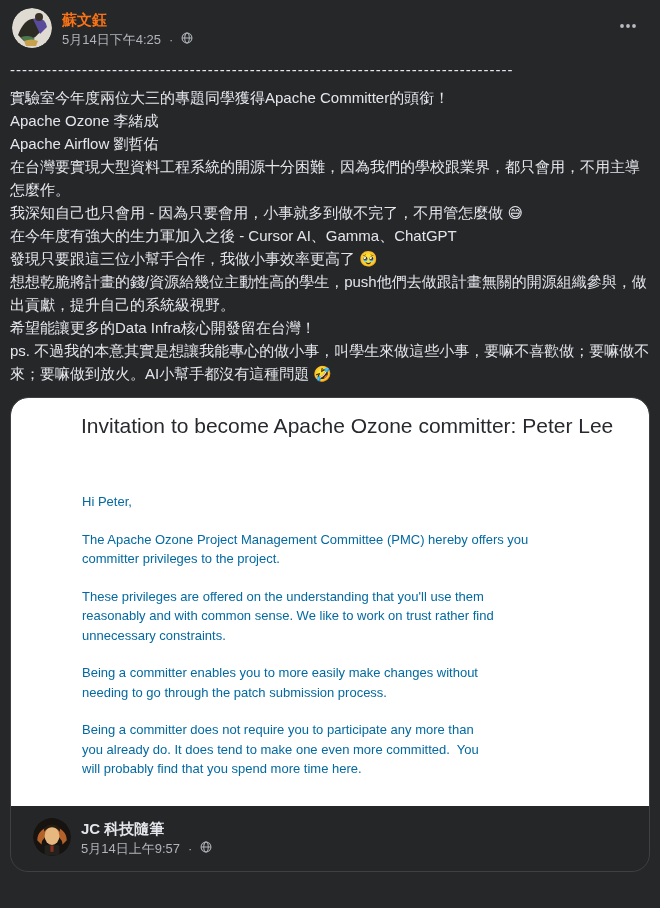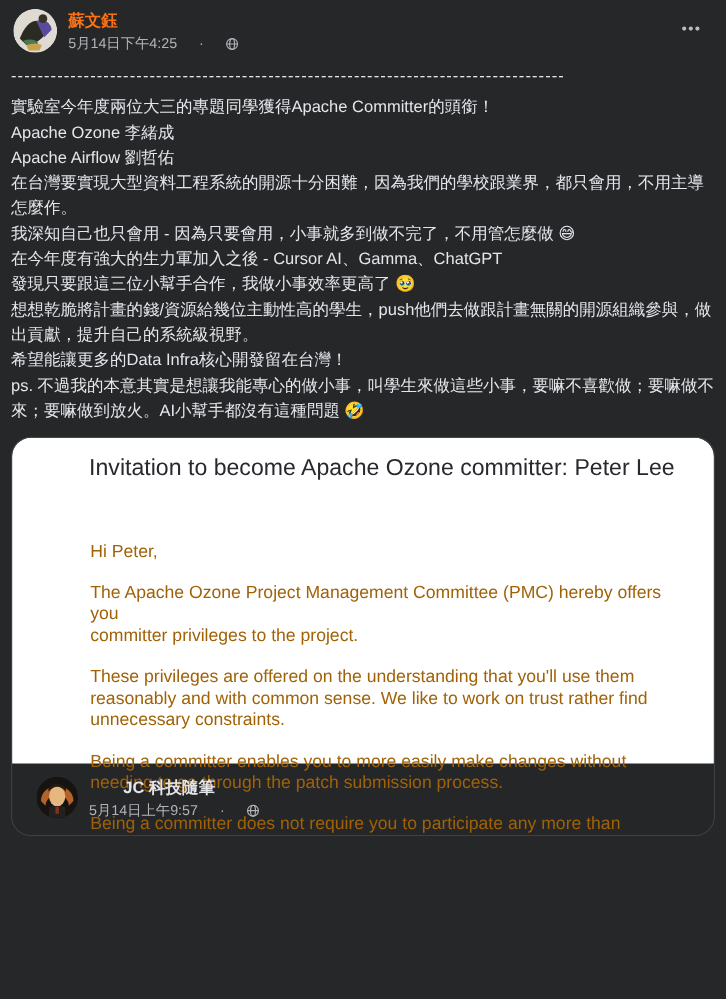--- a/index.html
+++ b/index.html
@@ -16,21 +16,21 @@
   .avatar-wrap {
     width: 40px; height: 40px; border-radius: 50%;
     overflow: hidden; flex: 0 0 auto; cursor: pointer;
   }
   .header-meta { margin-left: 10px; flex: 1 1 auto; padding-top: 2px; }
   .author-name {
     color: #f97316; font-size: 15px; font-weight: 700;
     line-height: 19px; cursor: pointer;
   }
   .timestamp-row {
-    display: flex; align-items: center; gap: 20px;
+    display: flex; gap: 8px;
     color: #b0b3b8; font-size: 13px; line-height: 17px; margin-top: 2px;
     cursor: pointer;
   }
   .globe { display: inline-flex; margin-top: 1px; }
   .more-btn {
     width: 32px; height: 32px; border-radius: 50%;
     display: flex; align-items: center; justify-content: center;
     cursor: pointer; margin-top: 2px;
   }
   .post-body {
@@ -43,47 +43,46 @@
   .attachment {
     margin: 2px 10px 0 10px;
     border: 1px solid #3e4042;
     border-radius: 18px;
     overflow: hidden;
     cursor: pointer;
     background: #242628;
   }
   .email-card {
     background: #ffffff;
-    height: 296px;
+    height: 408px;
     box-sizing: border-box;
     padding-top: 14px;
     border-radius: 17px 17px 0 0;
   }
   .email-title {
     font-size: 21px; color: #27292e; line-height: 28px;
     padding-left: 70px; padding-right: 6px;
     white-space: nowrap; overflow: hidden;
   }
   .email-body {
     padding: 52px 30px 0 71px;
-    font-size: 16px; line-height: 19.5px; color: #a16207;
+    font-size: 13px; line-height: 19.5px; color: #0369a1;
   }
   .email-para { white-space: pre-wrap; }
   .email-para + .email-para { margin-top: 18px; }
   .shared-footer { padding: 12px 16px 14px 22px; }
   .footer-top { display: flex; align-items: flex-start; }
   .footer-avatar {
     width: 38px; height: 38px; border-radius: 50%;
     overflow: hidden; flex: 0 0 auto; cursor: pointer;
   }
   .footer-meta { margin-left: 10px; padding-top: 1px; }
   .footer-name {
     color: #e4e6eb; font-size: 15px; font-weight: 700; line-height: 19px;
     cursor: pointer;
-    margin-left: 31px;
   }
 </style>
 </head>
 <body>
 
 <div>
 
   <div class="post-header">
     <div class="avatar-wrap">
       <svg width="40" height="40" viewBox="0 0 40 40">

